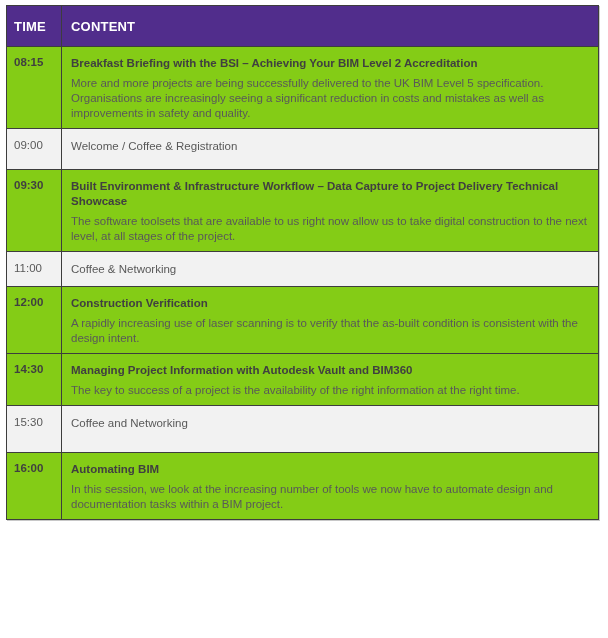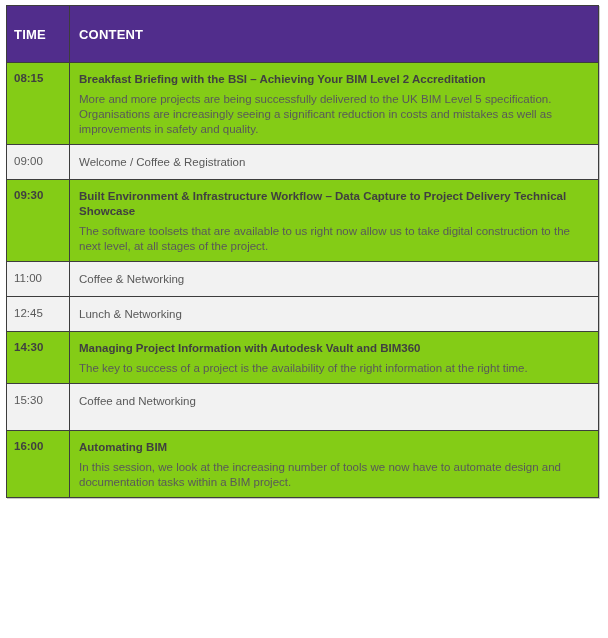--- a/index.html
+++ b/index.html
@@ -19,21 +19,21 @@
     left: 6px;
     top: 5px;
     width: 593px;
     border-collapse: collapse;
     border: 1.5px solid #555555;
     box-shadow: 1px 1px 0 #c8c8c8;
   }
   .agenda td, .agenda th {
     border: 1.5px solid #3d3d3d;
     vertical-align: top;
-    padding: 12px;
+    padding: 4px;
   }
   .agenda thead th {
     background: #512d8c;
     color: #ffffff;
     font-weight: bold;
     font-size: 13px;
     text-align: left;
     height: 32px;
     vertical-align: middle;
     letter-spacing: 0.2px;
@@ -87,43 +87,44 @@
     </tr>
   </thead>
   <tbody>
     <tr class="session" style="height:74px">
       <td class="time">08:15</td>
       <td class="content">
         <span class="title">Breakfast Briefing with the BSI – Achieving Your BIM Level 2 Accreditation</span>
         <span class="desc">More and more projects are being successfully delivered to the UK BIM Level 5 specification. Organisations are increasingly seeing a significant reduction in costs and mistakes as well as improvements in safety and quality.</span>
       </td>
     </tr>
-    <tr class="plain" style="height:35px">
+    <tr class="plain" style="height:41px">
       <td class="time">09:00</td>
       <td class="content">
         <span>Welcome / Coffee &amp; Registration</span>
       </td>
     </tr>
     <tr class="session" style="height:63px">
       <td class="time">09:30</td>
       <td class="content">
         <span class="title">Built Environment &amp; Infrastructure Workflow – Data Capture to Project Delivery Technical Showcase</span>
         <span class="desc">The software toolsets that are available to us right now allow us to take digital construction to the next level, at all stages of the project.</span>
       </td>
     </tr>
     <tr class="plain" style="height:35px">
       <td class="time">11:00</td>
       <td class="content">
         <span>Coffee &amp; Networking</span>
       </td>
     </tr>
-    <tr class="plain" style="height:35px">
-      <td class="time">12:45</td>
+    <tr class="session" style="height:61px">
+      <td class="time">12:00</td>
       <td class="content">
-        <span>Lunch &amp; Networking</span>
+        <span class="title">Construction Verification</span>
+        <span class="desc">A rapidly increasing use of laser scanning is to verify that the as-built condition is consistent with the design intent.</span>
       </td>
     </tr>
     <tr class="session" style="height:46px">
       <td class="time">14:30</td>
       <td class="content">
         <span class="title">Managing Project Information with Autodesk Vault and BIM360</span>
         <span class="desc">The key to success of a project is the availability of the right information at the right time.</span>
       </td>
     </tr>
     <tr class="plain" style="height:47px">

